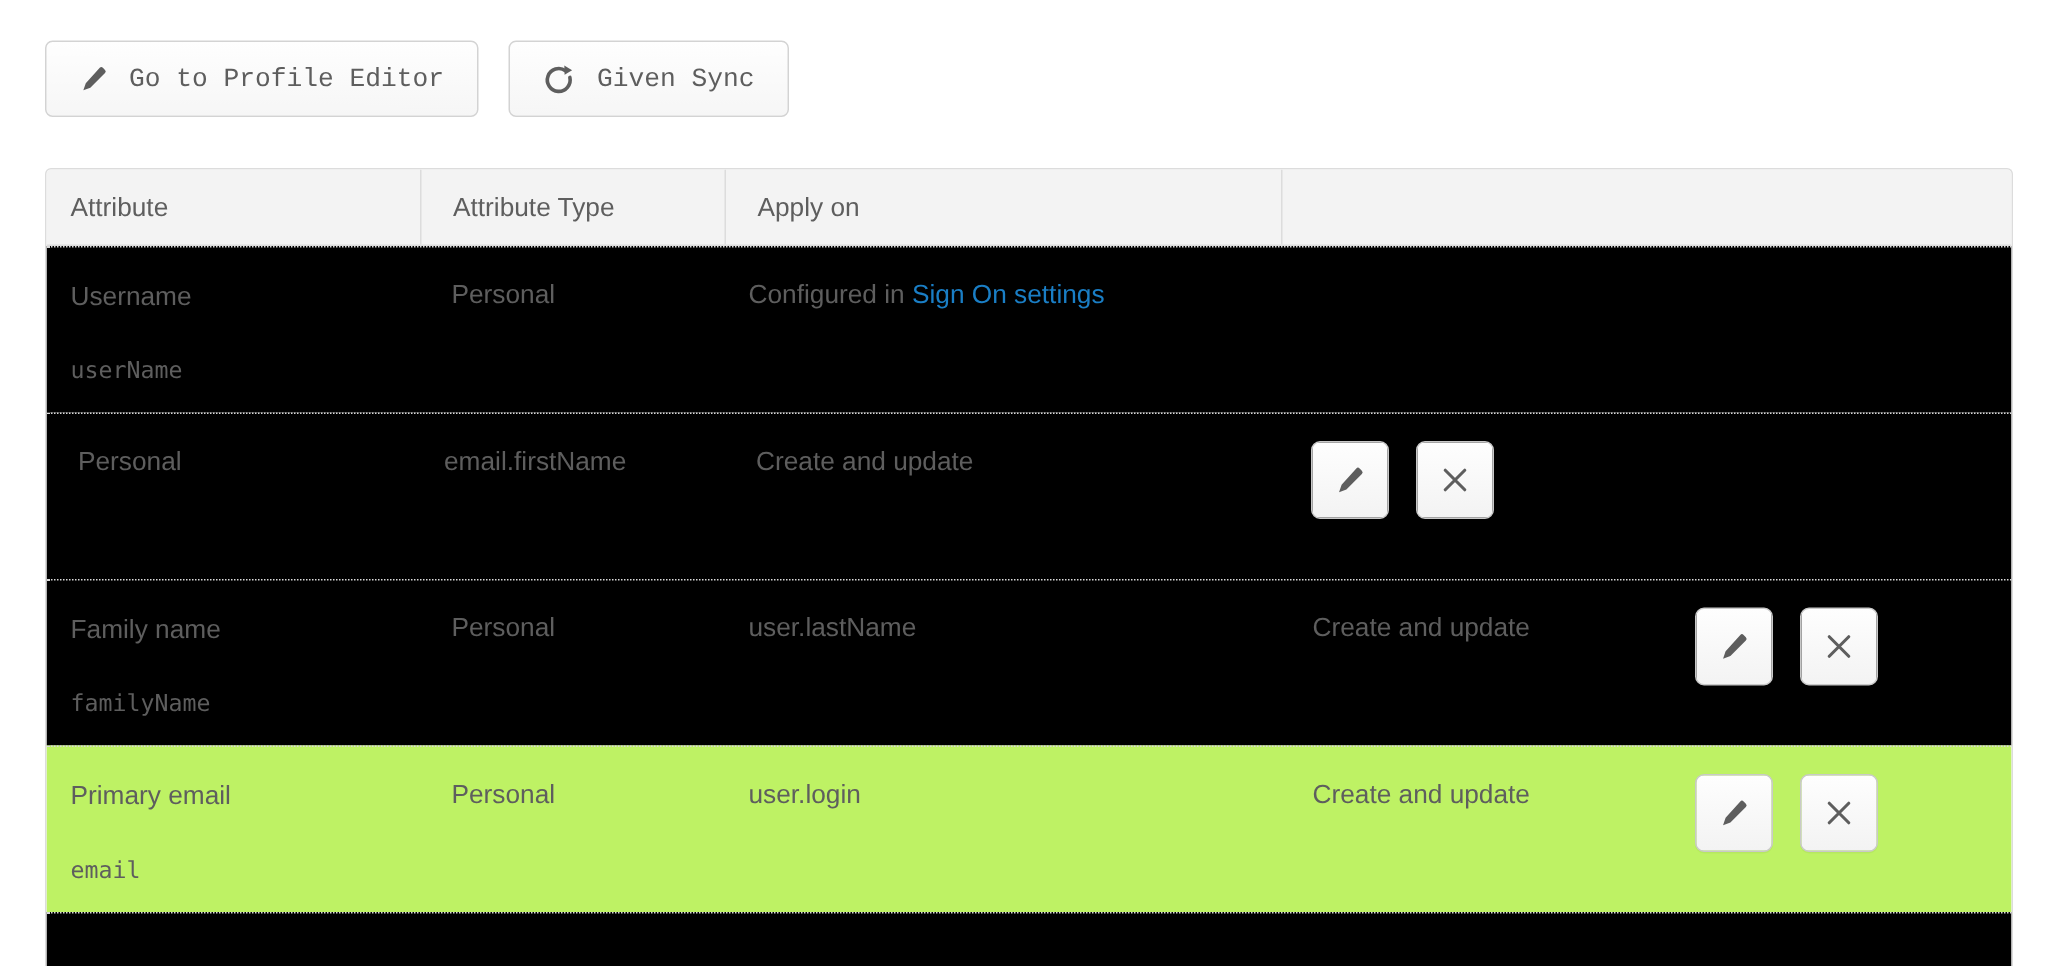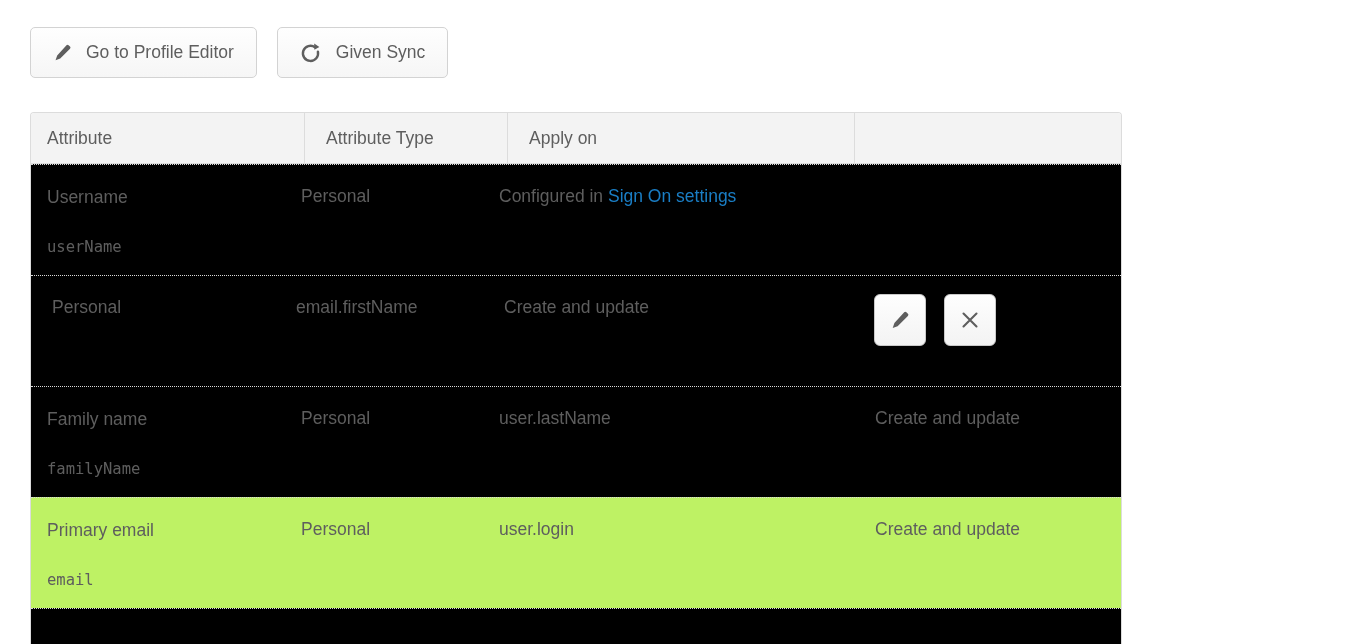--- a/index.html
+++ b/index.html
@@ -24,34 +24,34 @@
   }
   .btn {
     display: inline-flex;
     align-items: center;
     gap: 14px;
     height: 51px;
     padding: 0 22px;
     background: linear-gradient(#fefefe, #f6f6f6);
     border: 1px solid #d3d3d3;
     border-radius: 5px;
-    font-family: Liberation Sans, sans-serif;
+    font-family: Liberation Mono, monospace;
     font-size: 17.5px;
     color: #5e5e5e;
     cursor: pointer;
     box-sizing: border-box;
   }
   .btn .icon { display: inline-flex; }
 
   
   .table {
     position: absolute;
     top: 112px;
     left: 30px;
-    width: 1092px;
+    width: 1312px;
     height: 532px;
     border: 1px solid #dcdcdc;
     border-bottom: none;
     border-radius: 4px 4px 0 0;
     box-sizing: border-box;
     background: #ffffff;
     overflow: hidden;
   }
   .thead, .trow {
     display: grid;
@@ -67,21 +67,21 @@
     line-height: 50px;
     font-size: 17.5px;
     color: #5e5e5e;
     padding: 0 16px;
     border-left: 1px solid #dcdcdc;
     box-sizing: border-box;
     white-space: nowrap;
     overflow: hidden;
   }
   .th:first-child { border-left: none; }
-  .th.pad20 { padding-left: 21px; margin-left: 24px; }
+  .th.pad20 { padding-left: 21px; }
 
   .trow {
     height: 111px;
     box-sizing: border-box;
     border-top: 1px dotted #d9d9d9;
     background: #000000;
   }
   .trow:first-of-type { border-top: none; }
   .trow.highlight { background: #bef264; }
   .trow.partial { height: 37px; }

